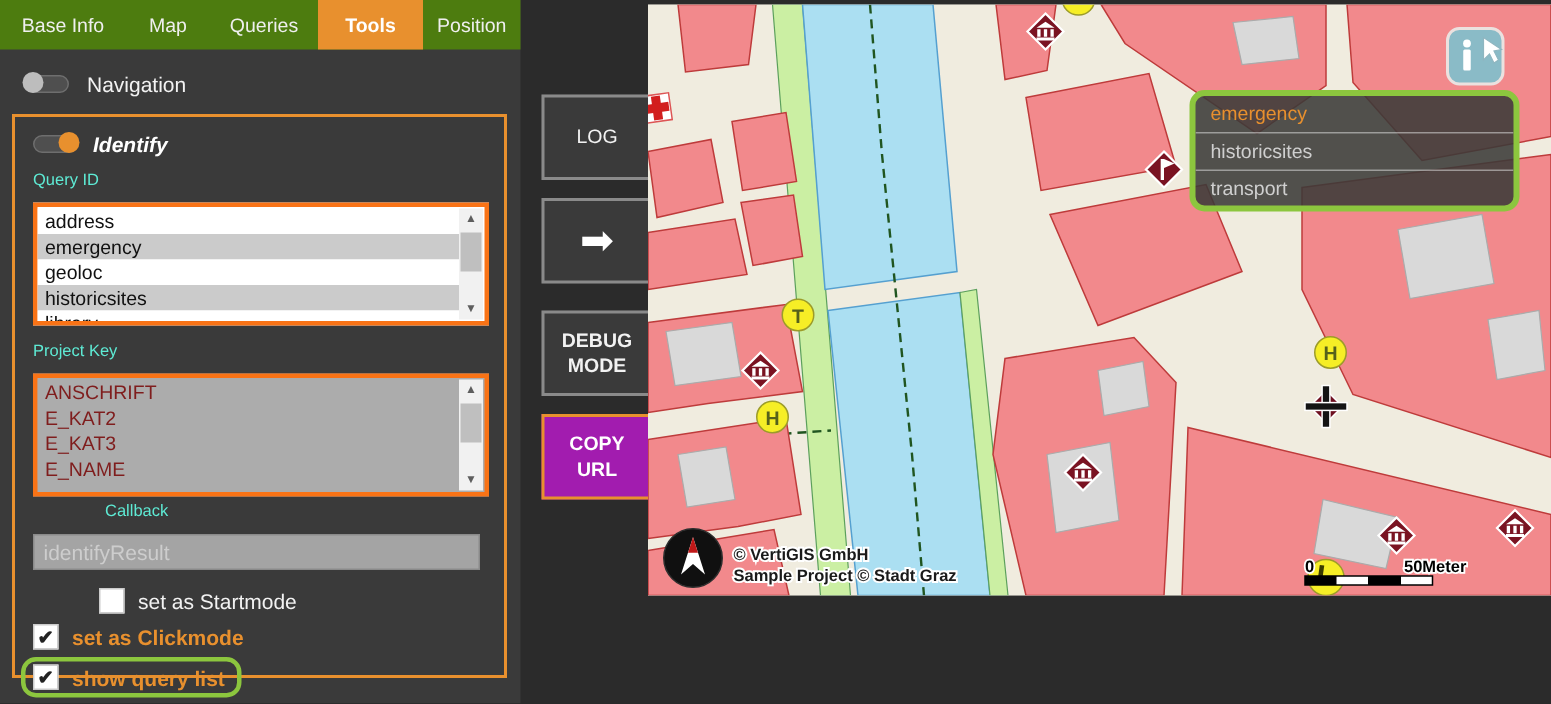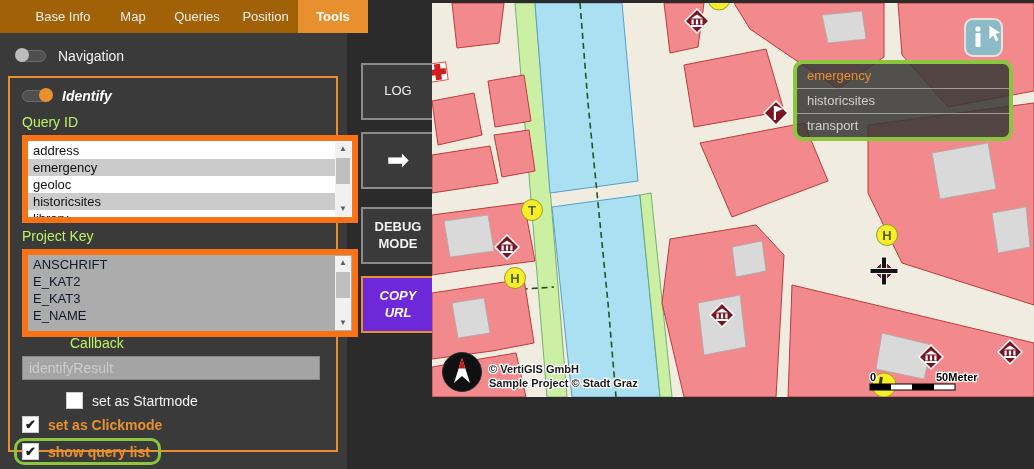--- a/index.html
+++ b/index.html
@@ -1,53 +1,53 @@
 <!DOCTYPE html>
 <html><head>
 <meta charset="utf-8">
 <style>
   html,body{margin:0;padding:0;}
   body{width:1034px;height:469px;background:#2B2B2B;overflow:hidden;position:relative;
        font-family:"Liberation Sans",sans-serif;-webkit-font-smoothing:antialiased;}
   
   .panel{position:absolute;left:0;top:0;width:347px;height:469px;background:#3A3A3A;}
-  .tabbar{position:absolute;left:0;top:0;width:347px;height:33px;background:#a16207;display:flex;padding-left:21px;}
+  .tabbar{position:absolute;left:0;top:0;width:347px;height:33px;background:#4d7c0f;display:flex;}
   .tab{display:flex;align-items:center;justify-content:center;color:#EFEFEF;font-size:13px;cursor:pointer;}
   .tab.active{background:#E8902E;color:#fff;font-weight:bold;}
   .navrow{position:absolute;left:16px;top:48px;display:flex;align-items:center;gap:12px;color:#F2F2F2;font-size:14px;}
   .toggle{width:28px;height:10px;border-radius:6px;background:#4F4F4F;border:1px solid #6E6E6E;position:relative;}
   .toggle .knob{width:14px;height:14px;border-radius:50%;position:absolute;top:-3px;}
   .toggle.off .knob{left:-2px;background:#BDBDBD;}
   .toggle.on  .knob{right:-2px;background:#E8902E;}
   .identify-box{position:absolute;left:8px;top:76px;width:326px;height:372px;border:2px solid #E8902E;background:#3A3A3A;}
   .id-head{position:absolute;left:12px;top:10px;display:flex;align-items:center;gap:10px;color:#fff;font-size:14px;font-weight:bold;font-style:italic;}
-  .fldlabel{position:absolute;left:12px;color:#bef264;font-size:14px;}
-  .listbox{position:absolute;left:12px;width:298px;height:76px;background:#fff;border:6px solid #f97316;overflow:hidden;padding-left:26px;}
+  .fldlabel{position:absolute;left:12px;color:#5eead4;font-size:11px;}
+  .listbox{position:absolute;left:12px;width:298px;height:76px;background:#fff;border:3px solid #f97316;overflow:hidden;}
   .listbox .items{position:absolute;left:0;top:1px;right:17px;}
   .lrow{height:17px;line-height:17px;font-size:13px;color:#111;padding-left:5px;background:#fff;white-space:nowrap;}
   .lrow.sel{background:#CBCBCB;}
   .listbox.disabled{background:#ACACAC;}
-  .listbox.disabled .lrow{background:#ACACAC;color:#0f172a;}
+  .listbox.disabled .lrow{background:#ACACAC;color:#7f1d1d;}
   .sb{position:absolute;right:1px;top:1px;bottom:1px;width:16px;background:#F1F1F1;}
   .sb .ar{position:absolute;left:0;width:16px;height:14px;color:#5E5E5E;font-size:8px;text-align:center;line-height:14px;}
   .sb .up{top:0;} .sb .dn{bottom:0;}
   .sb .thumb{position:absolute;left:1px;right:1px;top:16px;height:26px;background:#BFBFBF;}
   .cbinput{position:absolute;left:12px;width:290px;height:22px;background:#A4A4A4;border:1px solid #8A8A8A;
            color:#CDCDCD;font-size:14px;line-height:22px;padding-left:6px;}
   .cbrow{position:absolute;left:12px;display:flex;align-items:center;gap:9px;font-size:14px;}
   .cbox{width:15px;height:15px;background:#fff;border:1px solid #ccc;color:#222;font-size:13px;line-height:15px;
         text-align:center;font-weight:bold;flex:0 0 auto;}
   .cbl-normal{color:#F2F2F2;}
   .cbl-accent{color:#E8902E;font-weight:bold;}
   .cbrow.hl{border:3px solid #8CC63E;border-radius:10px;padding:2px 8px 2px 5px;margin-left:-8px;}
   
   .btn{position:absolute;left:361px;width:74px;height:57px;background:#3A3A3A;border:2px solid #8A8A8A;
        color:#F2F2F2;font-size:13px;display:flex;align-items:center;justify-content:center;text-align:center;
        box-sizing:border-box;line-height:1.25;cursor:pointer;}
-  .btn.orange{background:#6d28d9;border-color:#E8902E;color:#fff;font-weight:bold;font-style:italic;}
+  .btn.orange{background:#a21caf;border-color:#E8902E;color:#fff;font-weight:bold;}
   .btn .arrowglyph{font-size:27px;color:#fff;}
   
   .map{position:absolute;left:432px;top:3px;width:602px;height:394px;overflow:hidden;background:#F0ECDF;}
   .map svg{position:absolute;left:0;top:0;}
   .overlay{position:absolute;left:361px;top:57px;width:220px;height:81px;border:4px solid #8CC63E;border-radius:10px;
            background:rgba(58,58,56,0.88);box-sizing:border-box;overflow:hidden;}
   .ovrow{height:24px;line-height:24px;padding-left:10px;font-size:13px;color:#CFCFCF;border-bottom:1px solid rgba(220,220,220,0.55);}
   .ovrow:last-child{border-bottom:none;}
   .ovrow.active{color:#E8902E;}
   .attr{font-size:11px;font-weight:bold;fill:#1A1A1A;stroke:#fff;stroke-width:2.6px;paint-order:stroke;}
@@ -55,22 +55,22 @@
   .mletter{font-size:13px;font-weight:bold;fill:#55611B;text-anchor:middle;}
 </style>
 </head>
 <body>
 
 <div class="panel">
   <div class="tabbar" id="tabbar">
       <div class="tab" style="width: 84px;">Base Info</div>
       <div class="tab" style="width: 56px;">Map</div>
       <div class="tab" style="width: 72px;">Queries</div>
+      <div class="tab active" style="width: 70px;">Tools</div>
       <div class="tab" style="width: 65px;">Position</div>
-      <div class="tab active" style="width: 70px;">Tools</div>
     </div>
 
   <div class="navrow">
     <div class="toggle off">
         <div class="knob"></div>
       </div>
     <span>Navigation</span>
   </div>
 
   <div class="identify-box">

